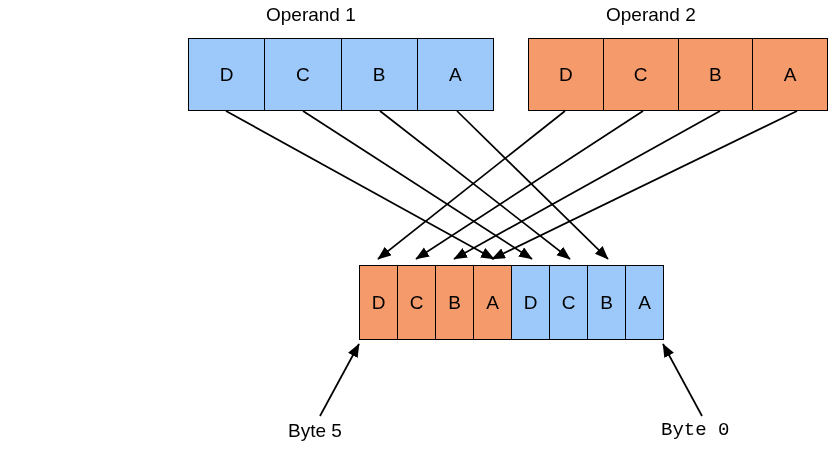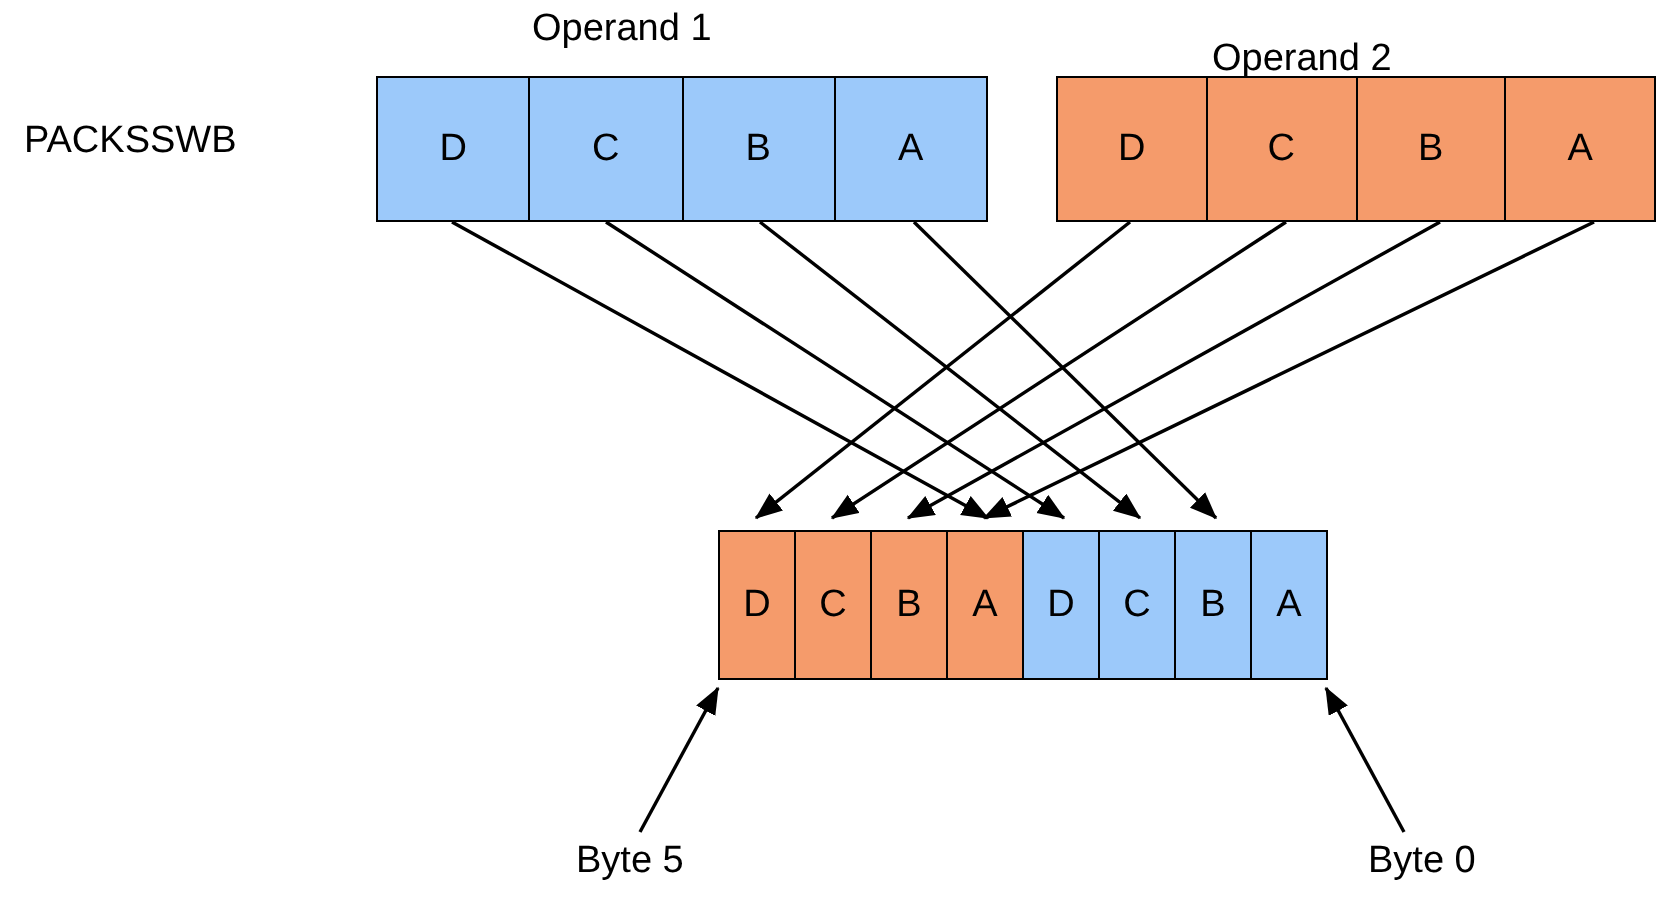--- a/index.html
+++ b/index.html
@@ -16,25 +16,25 @@
     overflow: hidden;
   }
   .label {
     position: absolute;
     color: #000000;
     font-size: 19px;
     line-height: 1;
     white-space: nowrap;
   }
   #op1-title { left: 266px; top: 5px; }
-  #op2-title { left: 606px; top: 5px; margin-top: 15px; }
+  #op2-title { left: 606px; top: 5px; }
   #mnemonic  { left: 12px;  top: 61px; }
   #answer-label { left: 108px; top: 292px; }
   #byte7-label { left: 288px; top: 421px; }
-  #byte0-label { left: 684px; top: 421px; }
+  #byte0-label { left: 661px; top: 421px; font-family: Liberation Mono, monospace; }
 
   .reg {
     position: absolute;
     display: flex;
     box-sizing: border-box;
     border: 1.6px solid #000000;
   }
   .cell {
     flex: 1 1 0;
     box-sizing: border-box;
@@ -61,21 +61,20 @@
     pointer-events: none;
   }
 </style>
 </head>
 <body>
 
 <div id="canvas">
 
   <div class="label" id="op1-title">Operand 1</div>
   <div class="label" id="op2-title">Operand 2</div>
-  <div class="label" id="mnemonic">PACKSSWB</div>
   <div class="label" id="byte7-label">Byte 5</div>
   <div class="label" id="byte0-label">Byte 0</div>
 
   <div class="reg" id="operand1">
     <div class="cell blue">D</div>
     <div class="cell blue">C</div>
     <div class="cell blue">B</div>
     <div class="cell blue">A</div>
   </div>
 

